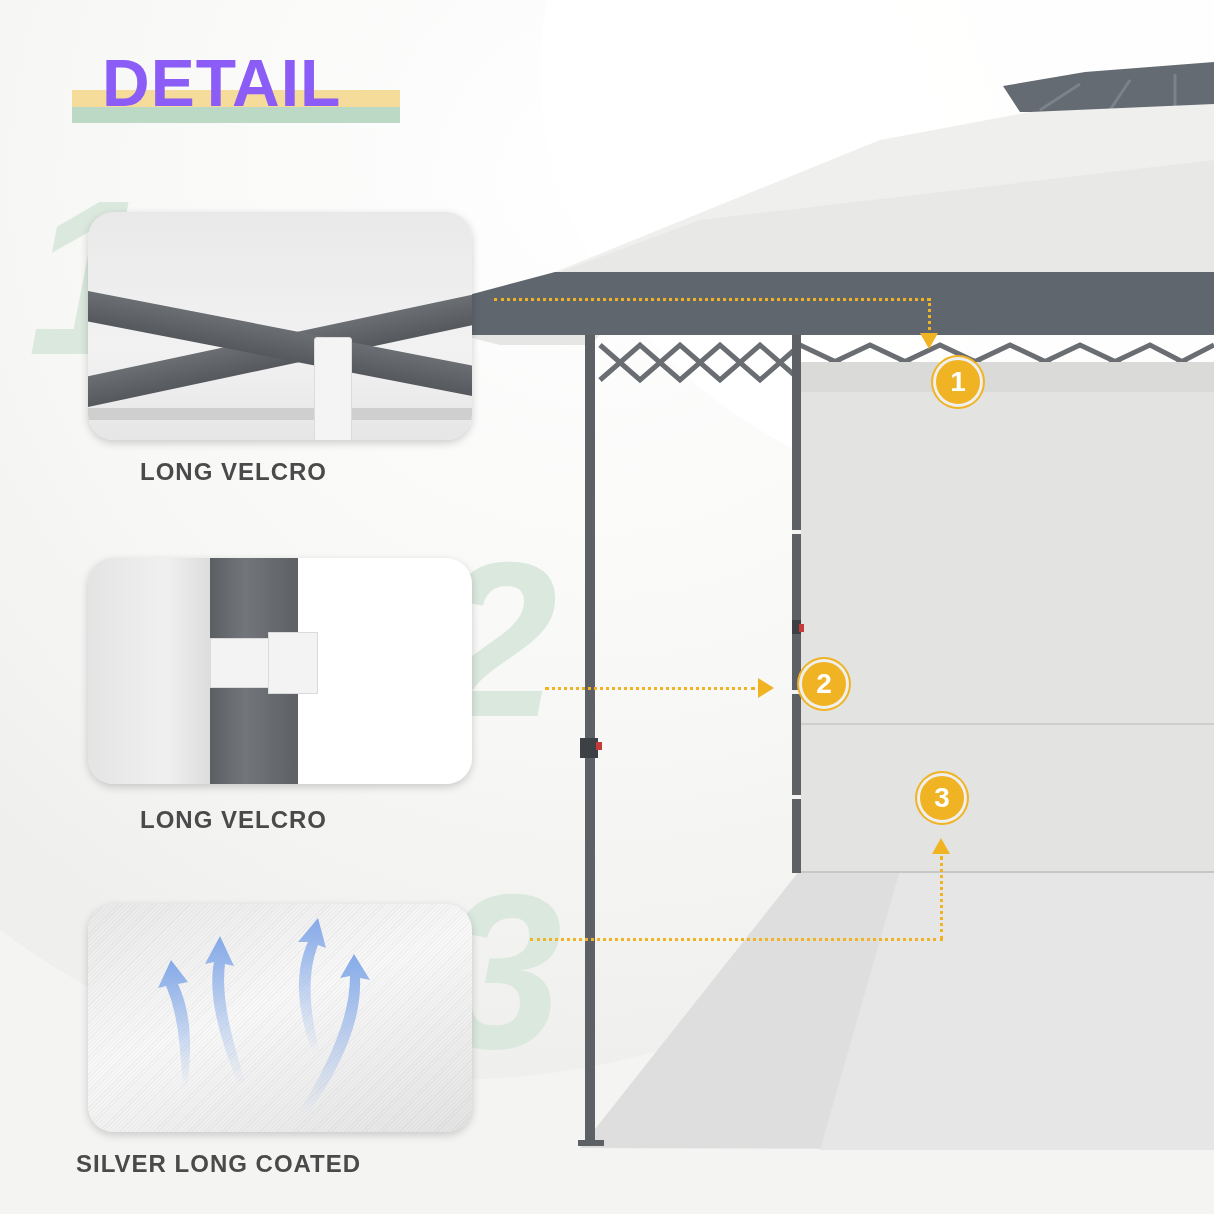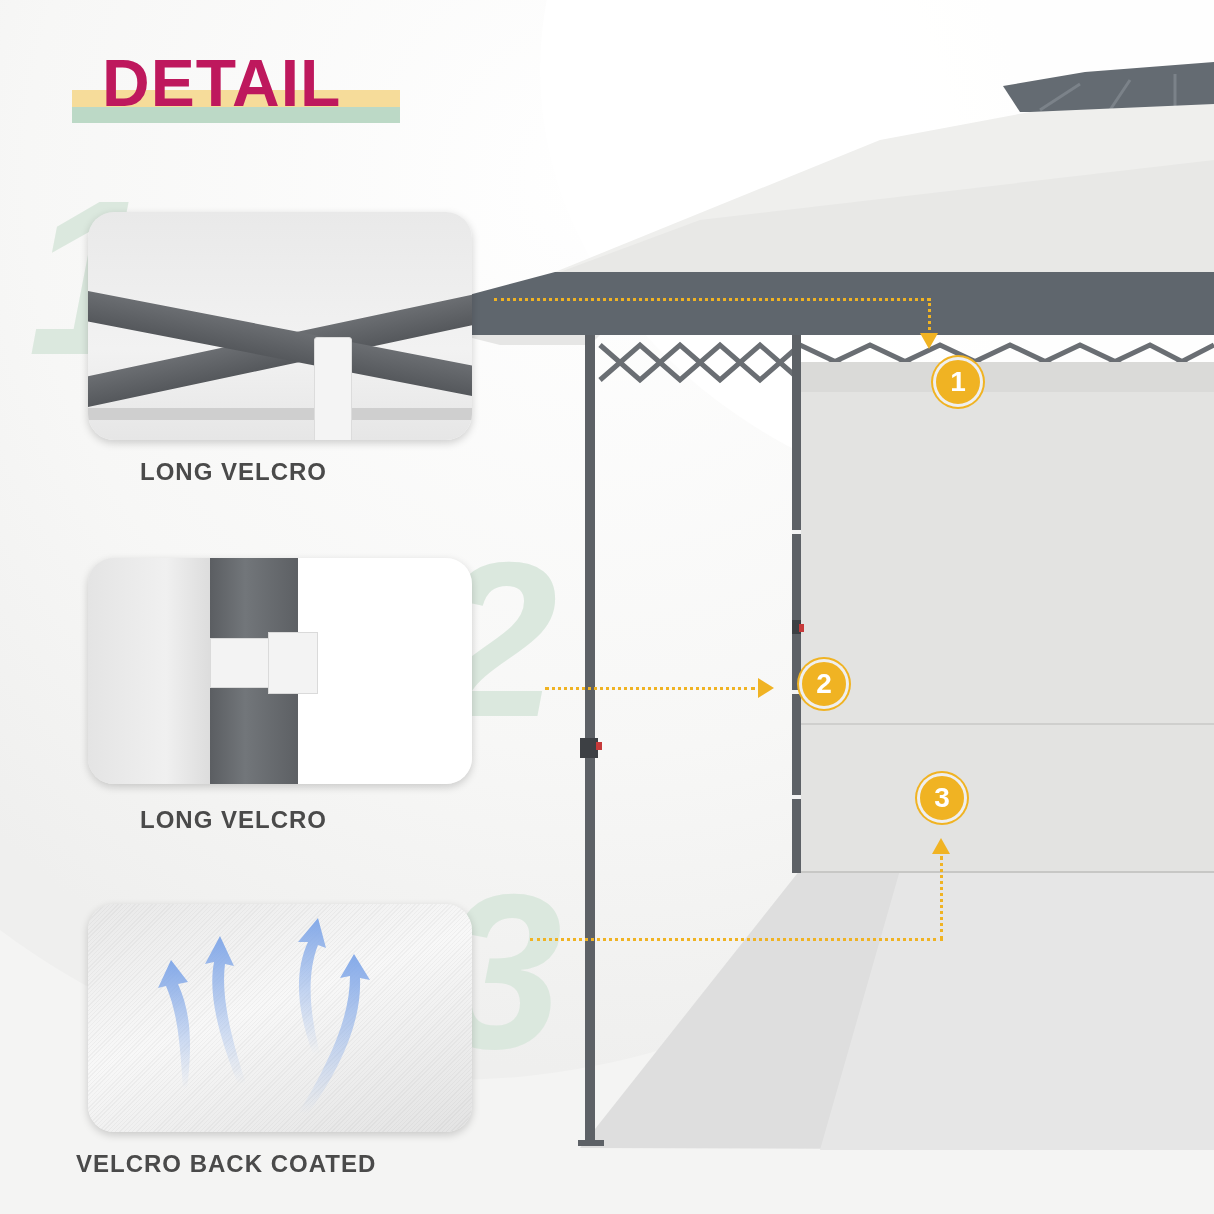--- a/index.html
+++ b/index.html
@@ -16,21 +16,21 @@
     position: absolute; left: 540px; top: -380px; width: 1100px; height: 900px;
     border-radius: 50%; background: #ffffff; opacity: .85;
   }
 
   
   .title-wrap { position: absolute; left: 72px; top: 52px; width: 330px; height: 70px; }
   .title-stripe-y { position: absolute; left: 0; top: 38px; width: 328px; height: 17px; background: #f6dc9a; }
   .title-stripe-g { position: absolute; left: 0; top: 55px; width: 328px; height: 16px; background: #bcd9c6; }
   .title-text {
     position: absolute; left: 30px; top: -2px; font-size: 66px; font-weight: 700;
-    color: #be185d; letter-spacing: 1px; line-height: 1;
+    color: #8b5cf6; letter-spacing: 1px; line-height: 1;
   }
 
   
   .big-num {
     position: absolute; font-size: 220px; font-weight: 700; font-style: italic;
     color: #dbe8de; line-height: 1;
   }
 
   
   .panel {
@@ -177,21 +177,21 @@
       </linearGradient>
     </defs>
     <g fill="url(#ag)">
       <path d="M 95 185 C 92 140 90 110 78 82 L 70 84 L 83 56 L 100 78 L 90 80 C 104 110 104 145 99 185 Z"></path>
       <path d="M 150 180 C 130 130 120 90 126 58 L 117 60 L 132 32 L 146 62 L 137 60 C 133 92 142 130 158 180 Z"></path>
       <path d="M 225 150 C 210 110 205 70 220 38 L 210 38 L 230 14 L 238 44 L 230 41 C 218 72 222 110 232 150 Z"></path>
       <path d="M 210 210 C 240 160 262 115 262 72 L 252 74 L 266 50 L 282 76 L 272 74 C 274 118 252 165 220 210 Z"></path>
     </g>
   </svg>
 </div>
-<div class="panel-label" style="left:76px; top:1150px;">VELCRO BACK COATED</div>
+<div class="panel-label" style="left:76px; top:1150px;">SILVER LONG COATED</div>
 
 <div class="dots h" style="left:494px; top:298px; width:436px;"></div>
 <div class="dots v" style="left:928px; top:298px; height:32px;"></div>
 <div class="arrow-down" style="left:920px; top:333px;"></div>
 <div class="callout" style="left:936px; top:360px;">1</div>
 
 <div class="dots h" style="left:545px; top:687px; width:210px;"></div>
 <div class="arrow-right" style="left:758px; top:678px;"></div>
 <div class="callout" style="left:802px; top:662px;">2</div>
 

